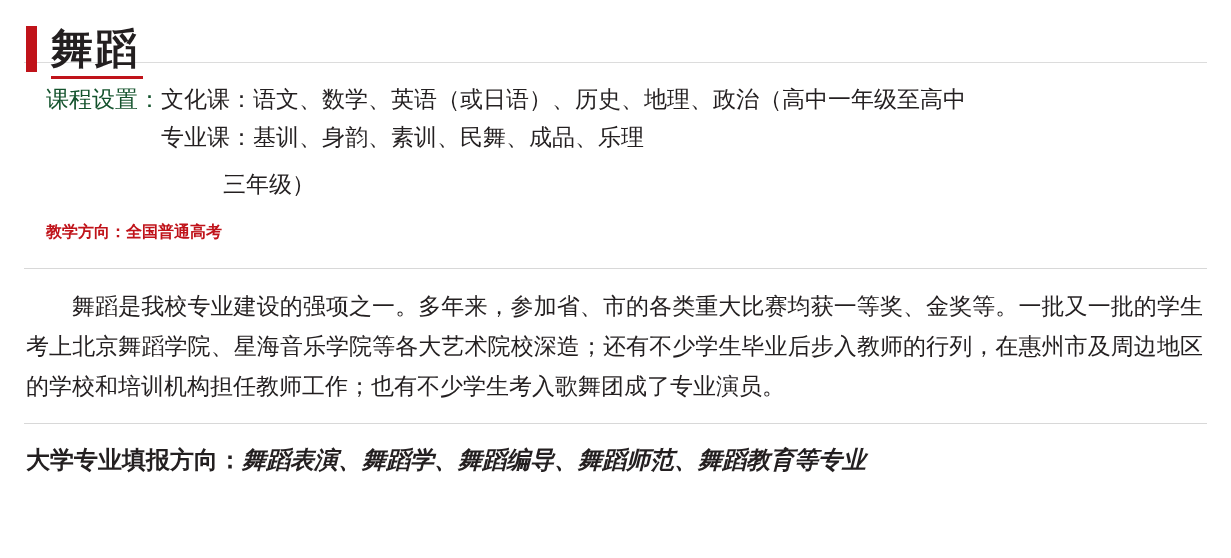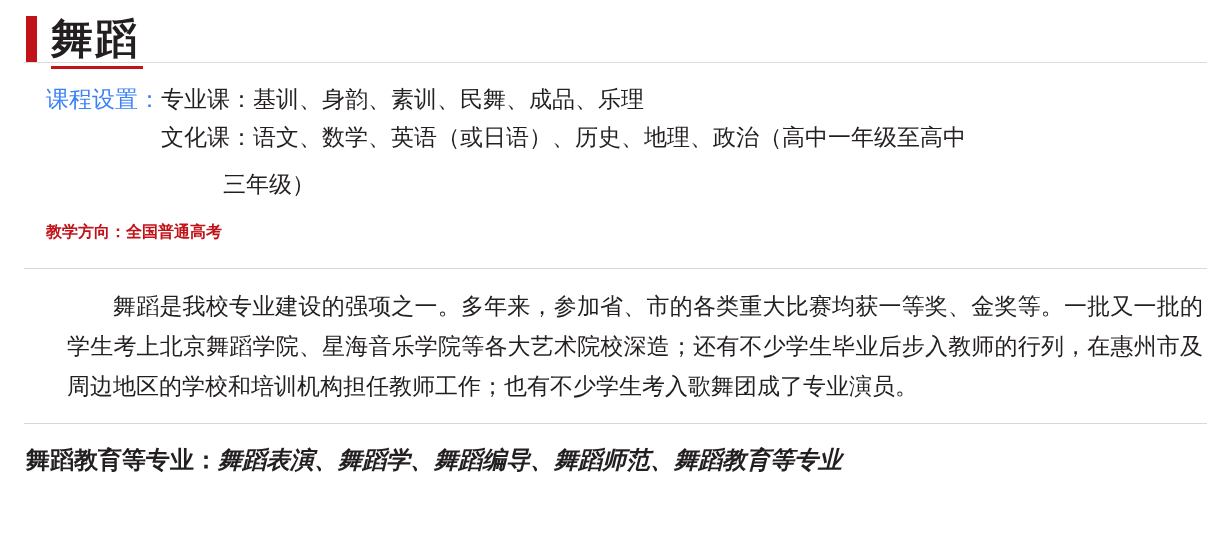--- a/index.html
+++ b/index.html
@@ -18,21 +18,21 @@
     position: relative;
     width: 1231px;
     height: 558px;
     box-sizing: border-box;
     padding: 0 22px;
   }
 
   
   .title-row {
     display: flex;
-    align-items: flex-end;
+    align-items: flex-start;
     padding-top: 26px;
     padding-left: 4px;
     height: 62px;
     box-sizing: border-box;
   }
   .title-bar {
     width: 11px;
     height: 46px;
     background: #c0131a;
     margin-right: 14px;
@@ -70,21 +70,21 @@
   .section-courses {
     padding: 18px 2px 10px 2px;
   }
   .kv-row {
     display: flex;
     align-items: flex-start;
     font-size: 23px;
     line-height: 38px;
   }
   .kv-label {
-    color: #3b82f6;
+    color: #14532d;
     white-space: nowrap;
     padding-left: 22px;
   }
   .kv-body {
     color: #231f20;
   }
   .kv-body .line-indent {
     display: block;
   }
   .kv-body .line-indent.hang {
@@ -101,21 +101,20 @@
     line-height: 40px;
     color: #c0131a;
     padding-left: 22px;
     margin-top: 8px;
     margin-bottom: 6px;
   }
 
   
   .section-para {
     padding: 18px 6px 16px 4px;
-    margin-left: 41px;
   }
   .para {
     font-size: 23px;
     line-height: 40px;
     text-align: justify;
     text-justify: inter-ideograph;
     text-indent: 2em;
     color: #231f20;
     margin: 0;
   }
@@ -148,40 +147,40 @@
       <span class="title-underline"></span>
     </div>
   </div>
 
   <div class="rule"></div>
 
   <div class="section-courses">
     <div class="kv-row">
       <span class="kv-label">课程设置：</span>
       <span class="kv-body">
+        <span class="line-indent">文化课：语文、数学、英语（或日语）、历史、地理、政治（高中一年级至高中</span>
         <span class="line-indent">专业课：基训、身韵、素训、民舞、成品、乐理</span>
-        <span class="line-indent">文化课：语文、数学、英语（或日语）、历史、地理、政治（高中一年级至高中</span>
         <span class="line-indent hang">三年级）</span>
       </span>
     </div>
 
     <div class="direction-row">
       <span>教学方向：</span>
       <span>全国普通高考</span>
     </div>
   </div>
 
   <div class="rule thick"></div>
 
   <div class="section-para">
     <p class="para">舞蹈是我校专业建设的强项之一。多年来，参加省、市的各类重大比赛均获一等奖、金奖等。一批又一批的学生考上北京舞蹈学院、星海音乐学院等各大艺术院校深造；还有不少学生毕业后步入教师的行列，在惠州市及周边地区的学校和培训机构担任教师工作；也有不少学生考入歌舞团成了专业演员。</p>
   </div>
 
   <div class="rule thick"></div>
 
   <div class="section-majors">
     <div class="majors-row">
-      <span class="majors-label">舞蹈教育等专业：</span>
+      <span class="majors-label">大学专业填报方向：</span>
       <span class="majors-value">舞蹈表演、舞蹈学、舞蹈编导、舞蹈师范、舞蹈教育等专业</span>
     </div>
   </div>
 
 </div>
 
 </body></html>

